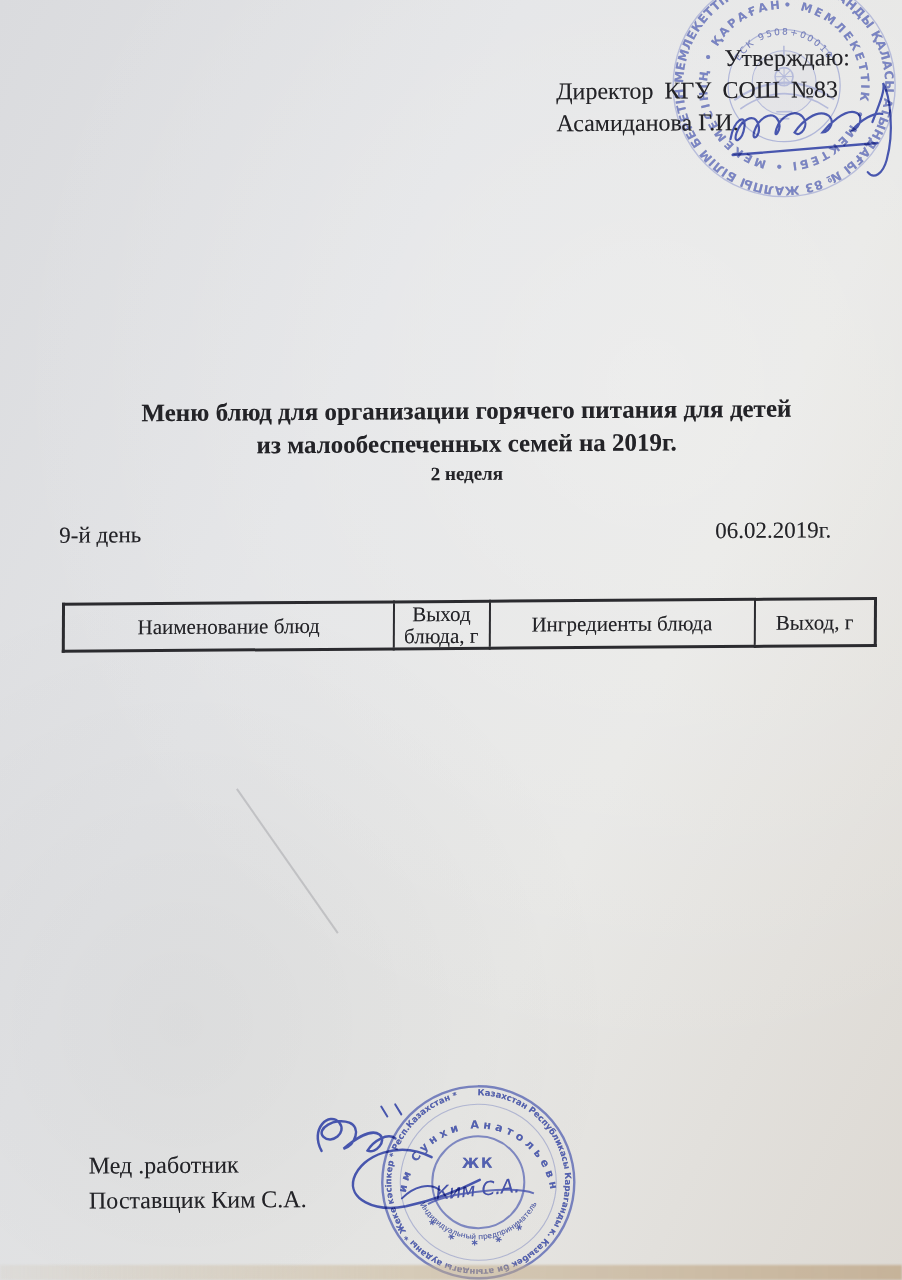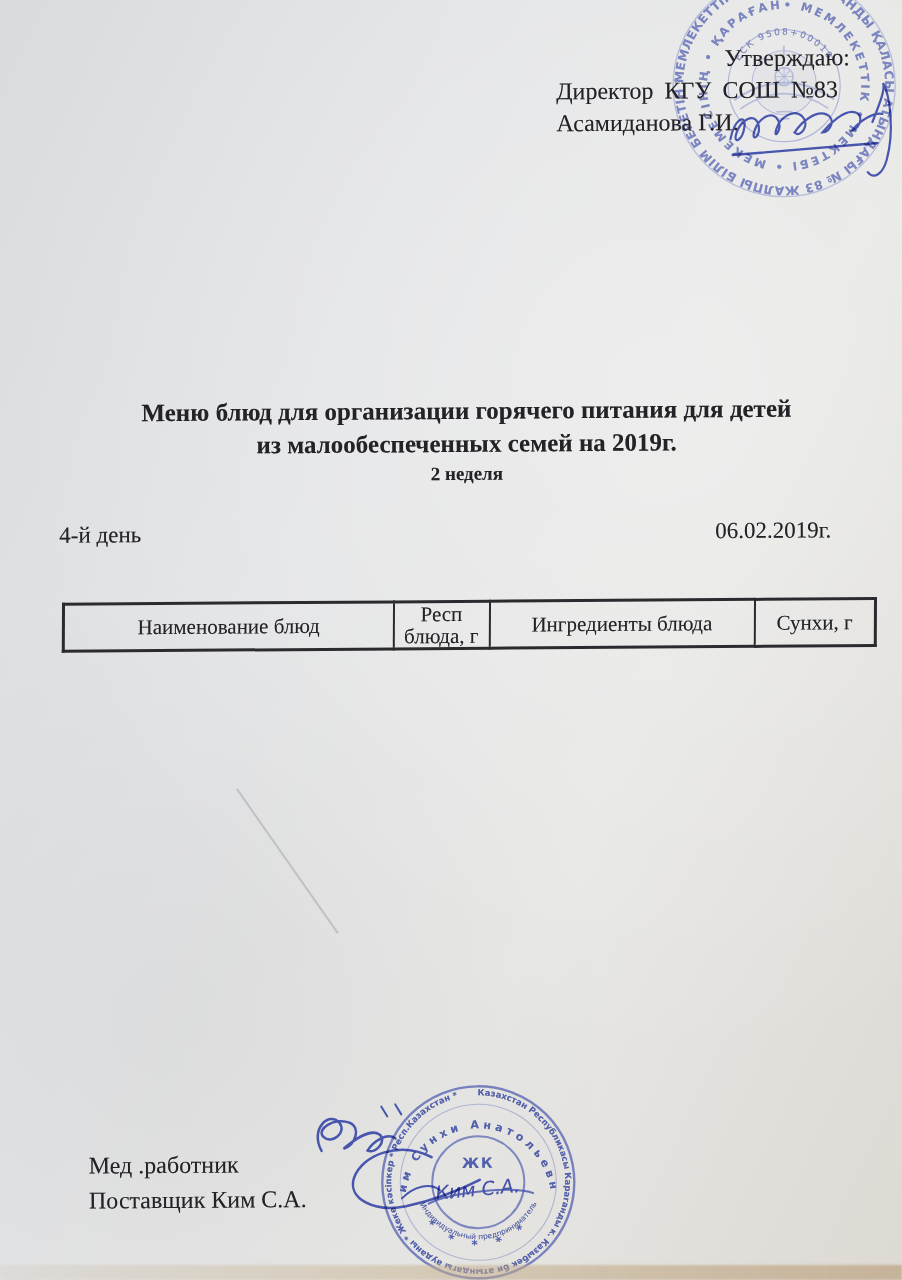--- a/index.html
+++ b/index.html
@@ -91,37 +91,37 @@
       </g>
     </svg>
 
     <div class="title-block">
       <div class="title-line">Меню блюд для организации горячего питания для детей</div>
       <div class="title-line">из малообеспеченных семей на 2019г.</div>
       <div class="week">2 неделя</div>
     </div>
 
     <div class="dateline">
-      <span>4-й день</span>
+      <span>9-й день</span>
       <span>06.02.2019г.</span>
     </div>
 
     <table class="menu">
       <colgroup>
         <col style="width:330px">
           <col style="width:96px">
           <col style="width:265px">
           <col style="width:121px">
       </colgroup>
       <thead>
         <tr>
           <th>Наименование блюд</th>
-          <th>Респ блюда, г</th>
+          <th>Выход блюда, г</th>
           <th>Ингредиенты блюда</th>
-          <th>Сунхи, г</th>
+          <th>Выход, г</th>
         </tr>
       </thead>
       <tbody></tbody>
     </table>
 
     <div class="footer">
       <div>Мед .работник</div>
       <div>Поставщик Ким С.А.</div>
     </div>
 

